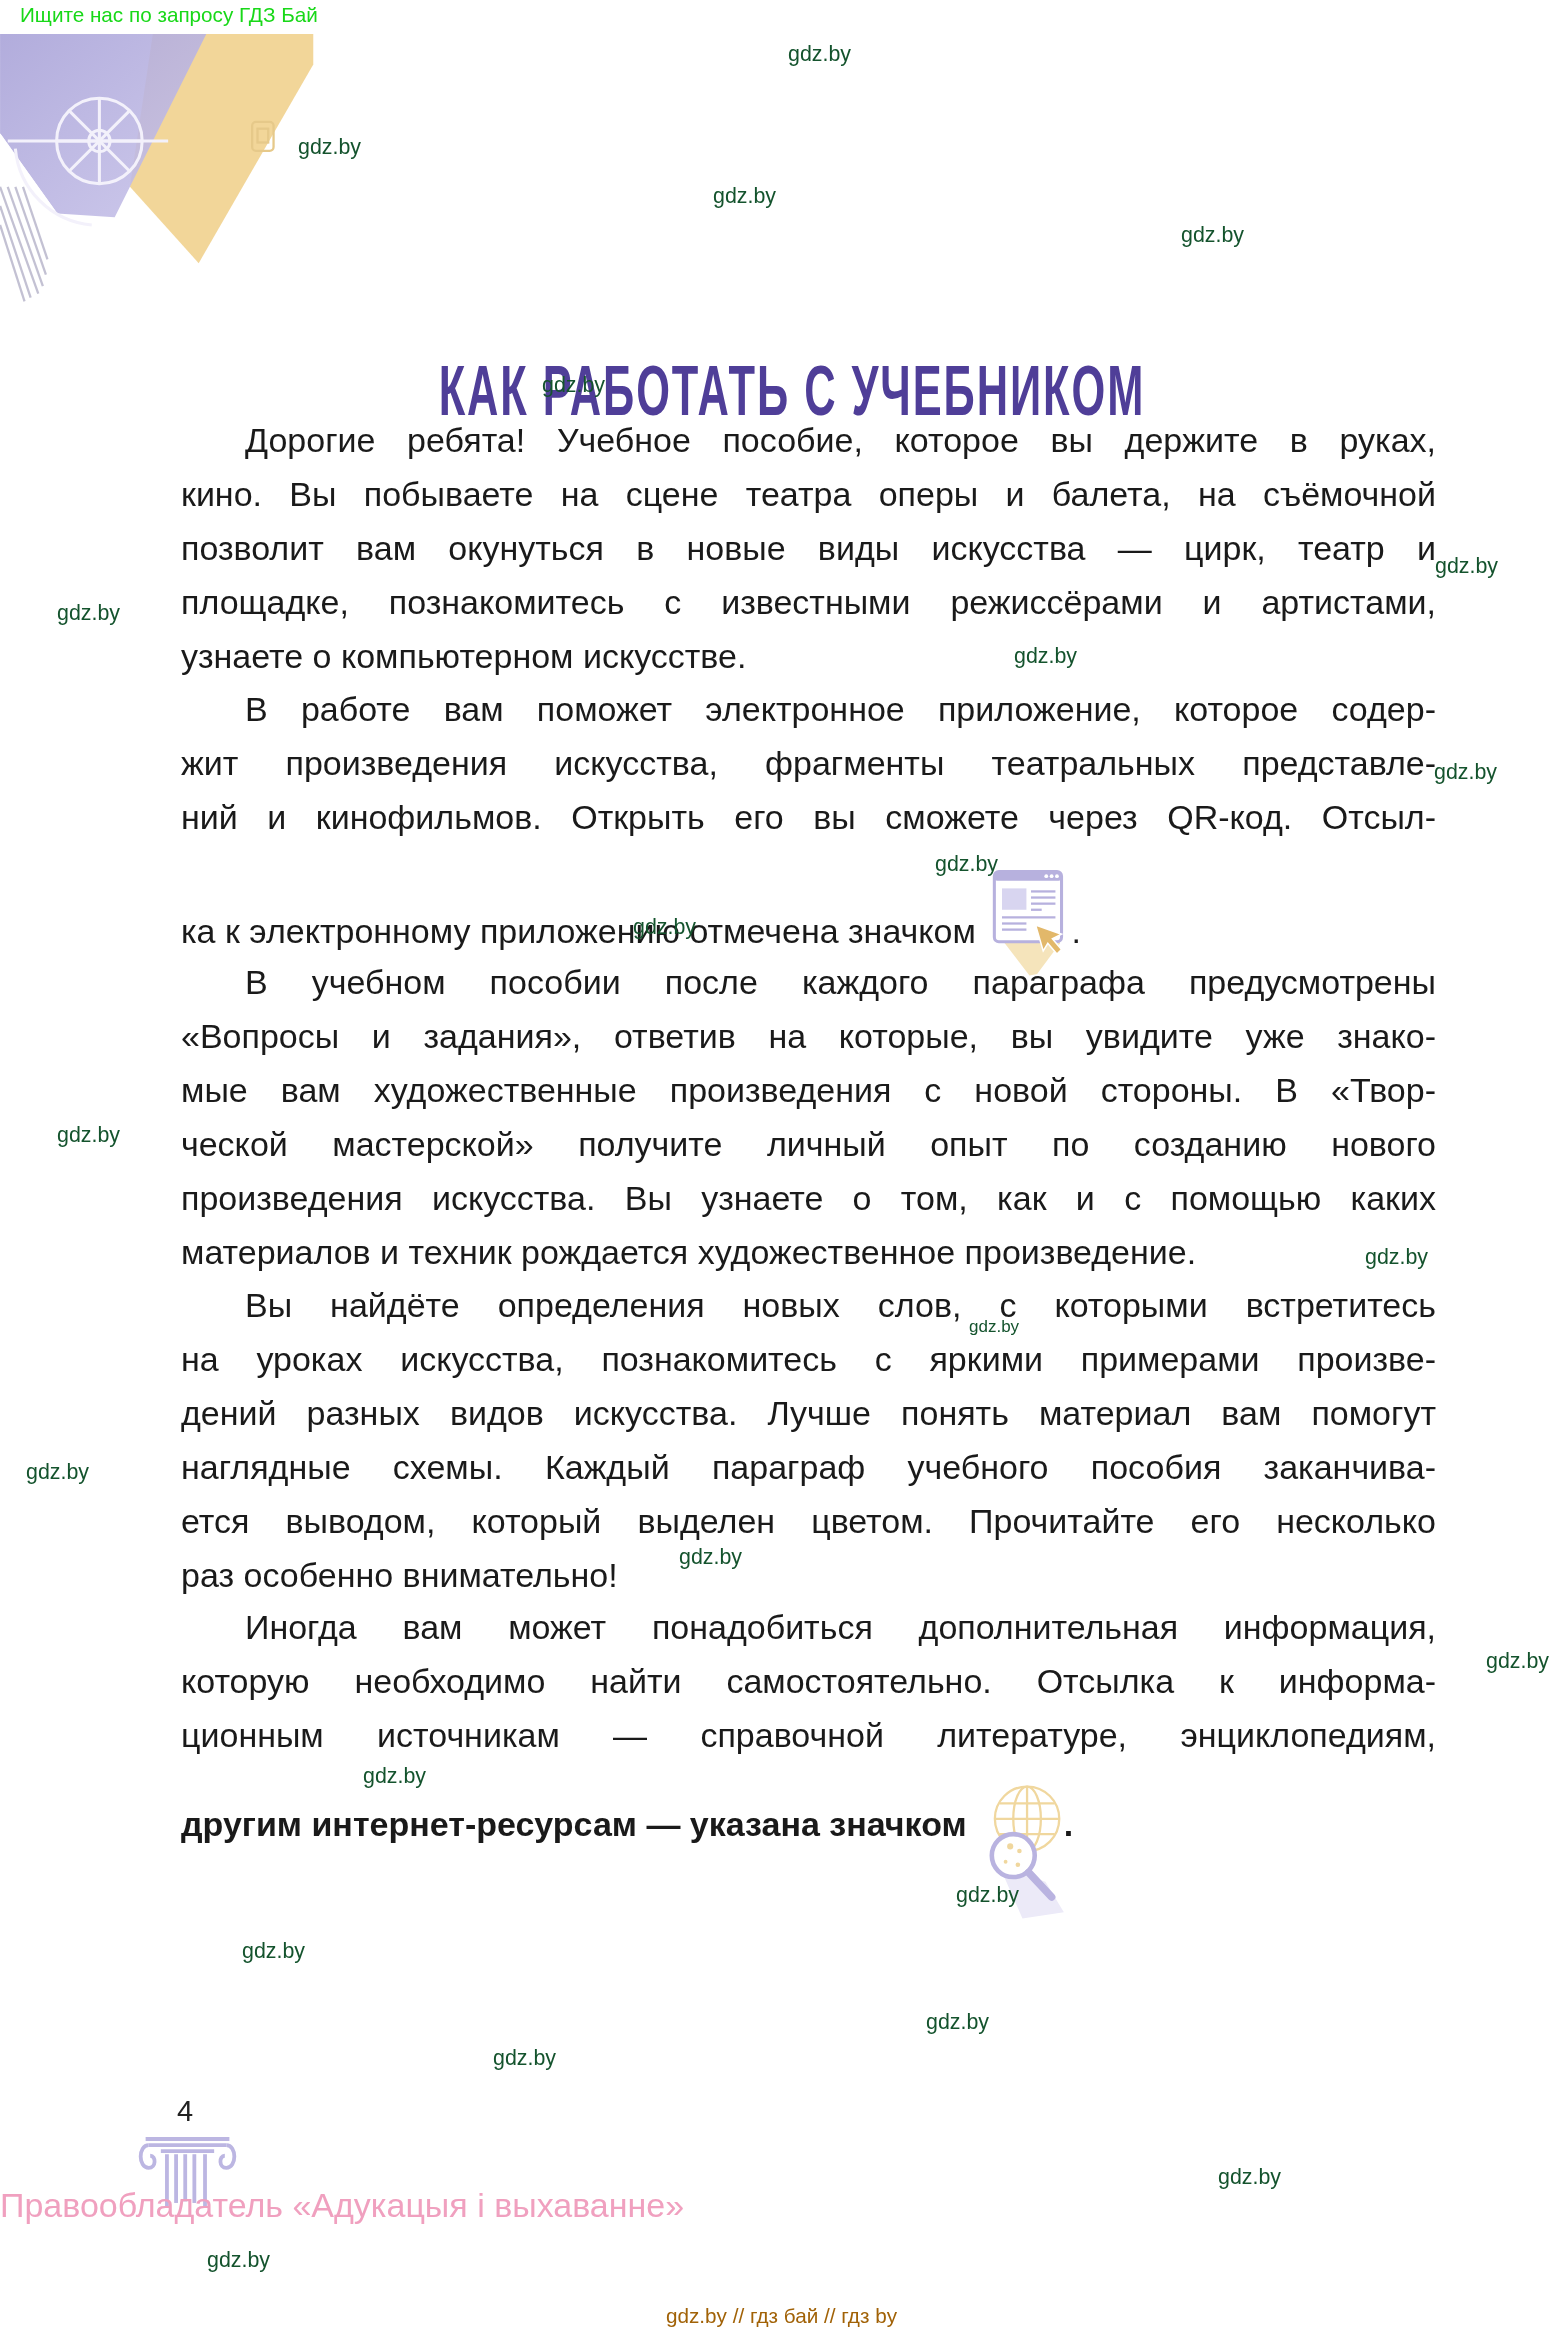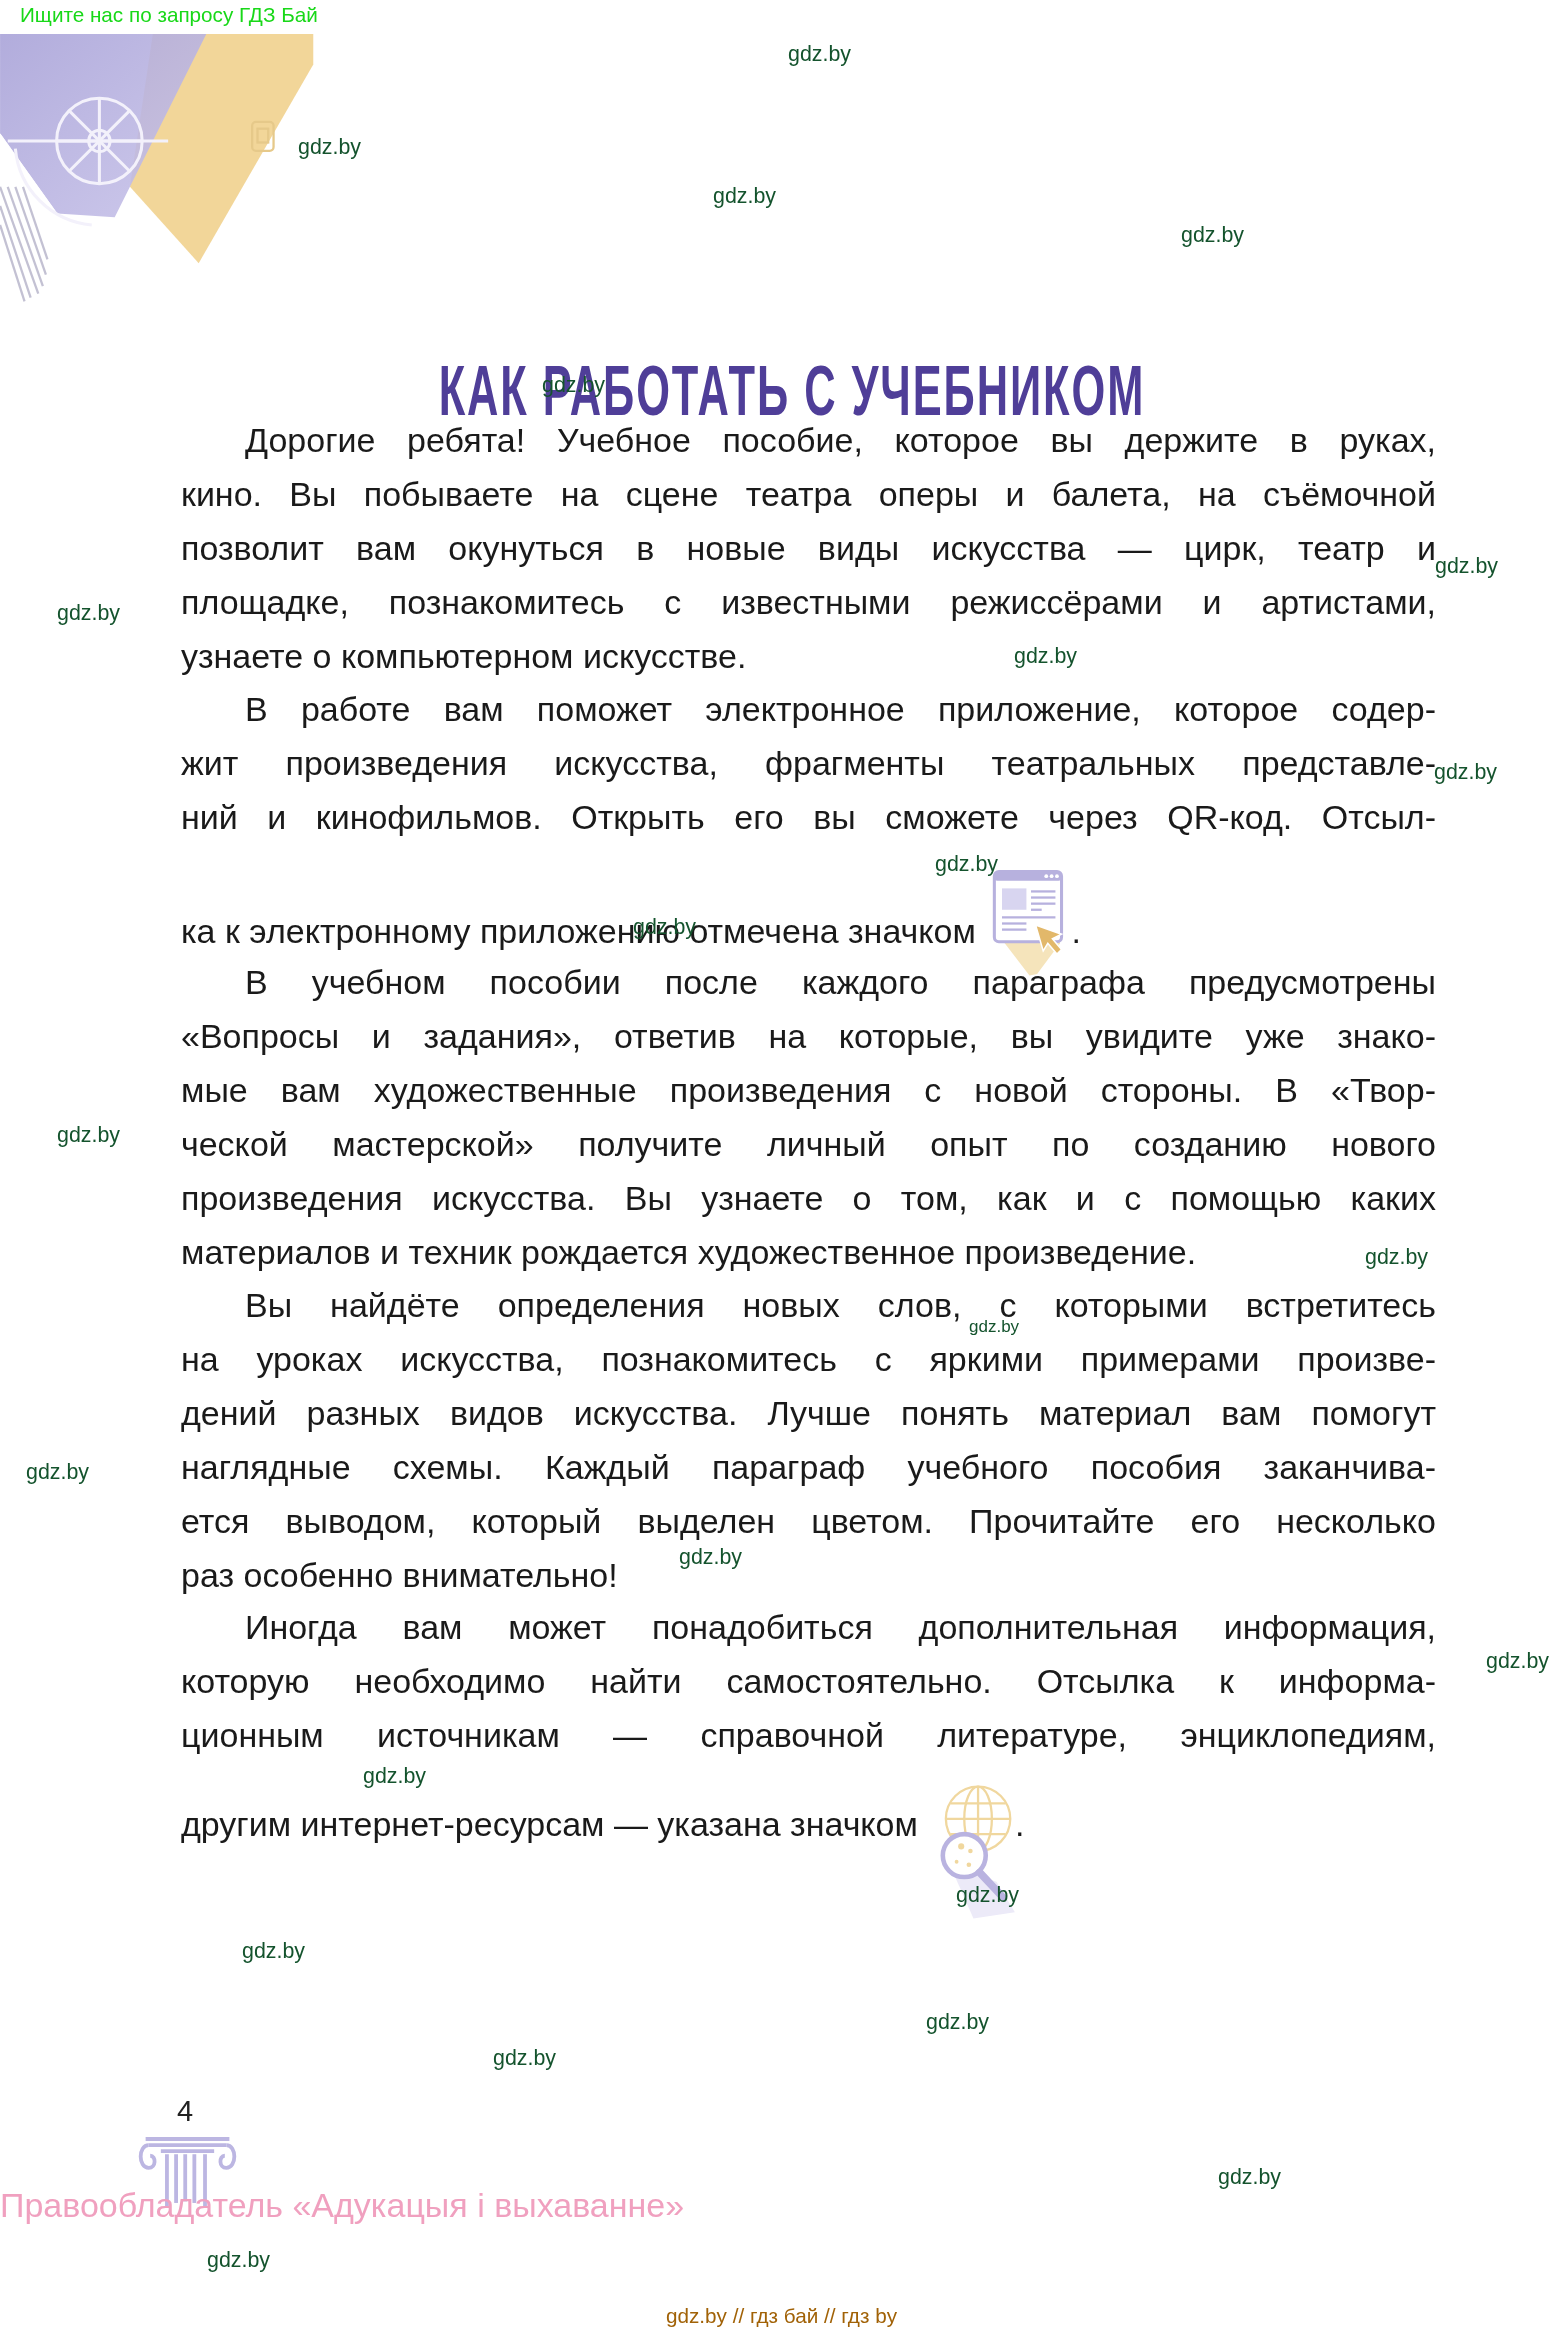--- a/index.html
+++ b/index.html
@@ -124,21 +124,21 @@
   <span class="line">дений разных видов искусства. Лучше понять материал вам помогут</span>
   <span class="line">наглядные схемы. Каждый параграф учебного пособия заканчива-</span>
   <span class="line">ется выводом, который выделен цветом. Прочитайте его несколько</span>
   <span class="line last">раз особенно внимательно!</span>
 </div>
 
 <div class="body-text" style="top: 1600px;">
   <span class="line indent">Иногда вам может понадобиться дополнительная информация,</span>
   <span class="line">которую необходимо найти самостоятельно. Отсылка к информа-</span>
   <span class="line">ционным источникам — справочной литературе, энциклопедиям,</span>
-  <span class="line last" style="margin-top: 20px;"><span>другим интернет-ресурсам — указана значком</span>
+  <span class="line last" style="margin-top: 20px; font-weight: bold;"><span>другим интернет-ресурсам — указана значком</span>
     <svg class="icon-inline" width="80" height="138" viewBox="0 0 104 180" style="margin-left:7.7px; vertical-align:-84px;">
       <g stroke="#f0d79e" stroke-width="3" fill="none">
         <circle cx="56" cy="48" r="42"></circle>
         <ellipse cx="56" cy="48" rx="18" ry="42"></ellipse>
         <line x1="14" y1="48" x2="98" y2="48"></line>
         <line x1="20" y1="28" x2="92" y2="28"></line>
         <line x1="20" y1="68" x2="92" y2="68"></line>
         <line x1="56" y1="6" x2="56" y2="90"></line>
       </g>
       <polygon points="20,110 80,130 104,170 50,178" fill="#eceaf8"></polygon>

